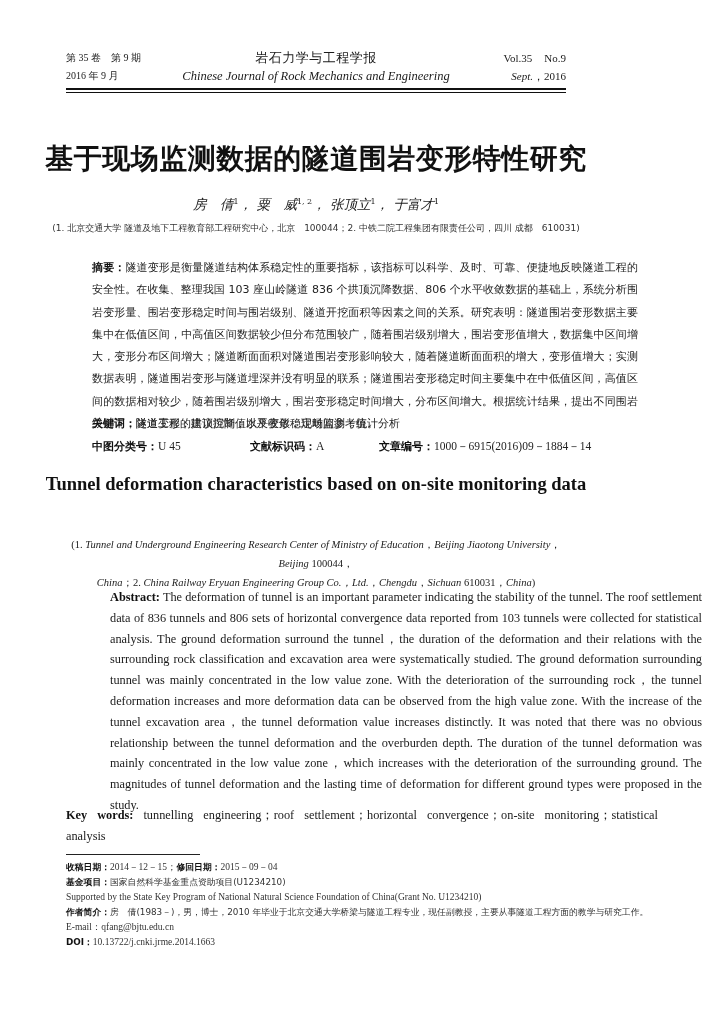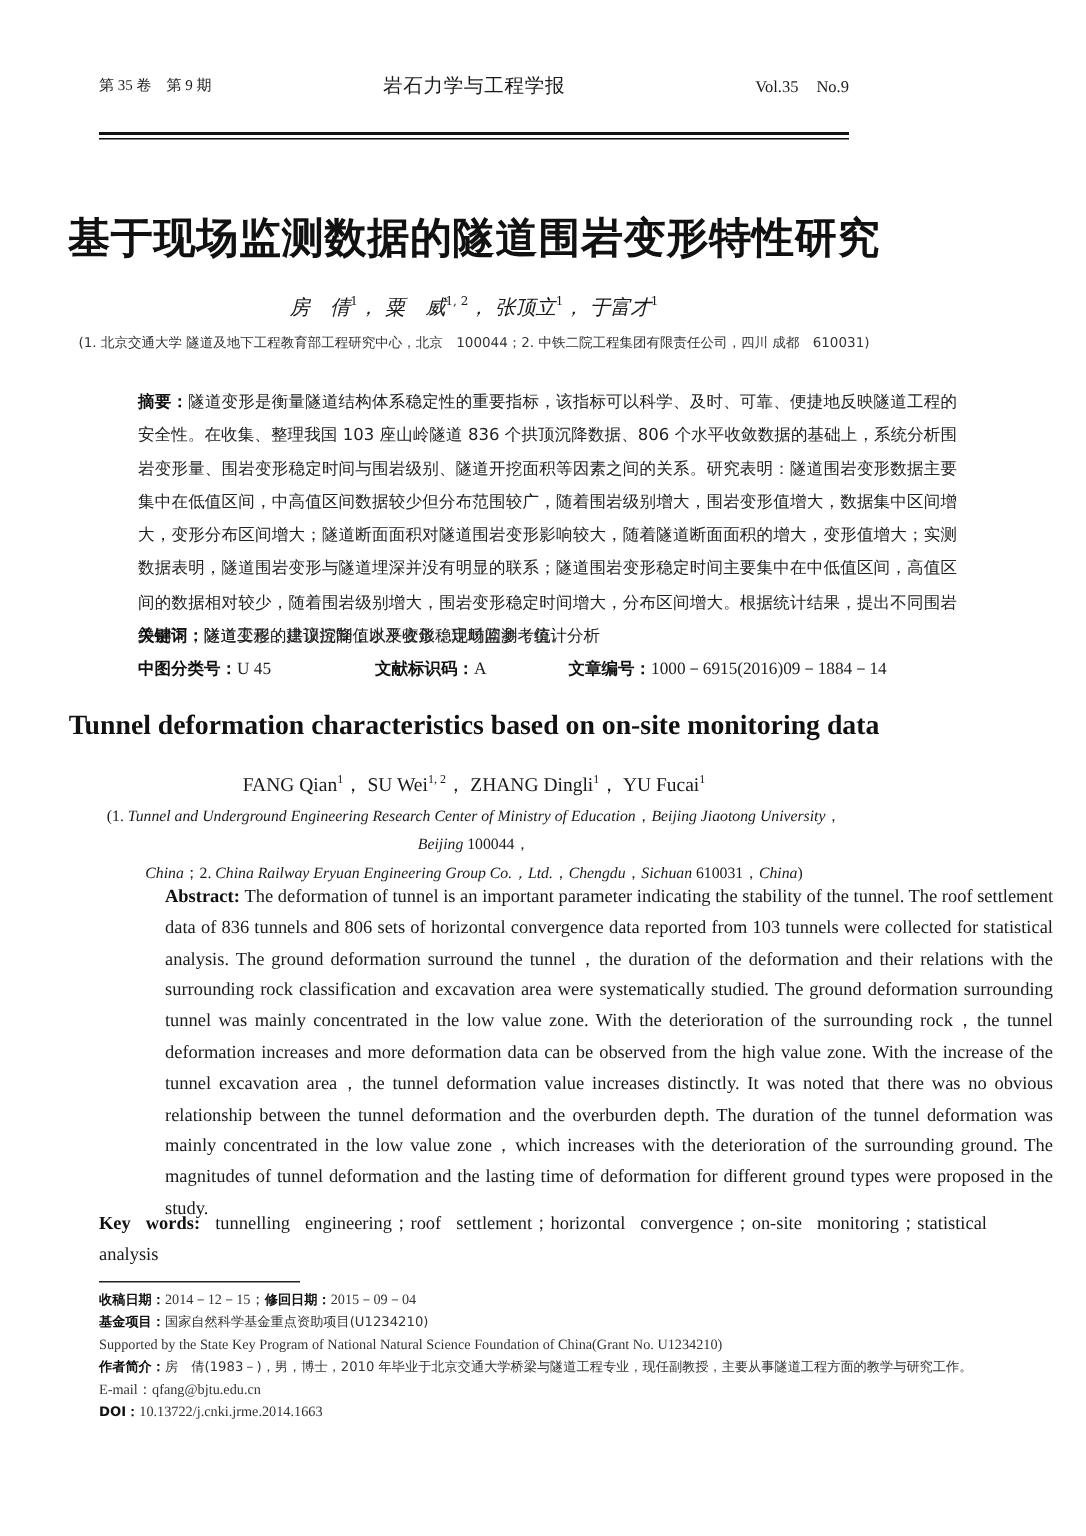--- a/index.html
+++ b/index.html
@@ -200,20 +200,25 @@
 <body>
 
 <div class="page">
 
   <div class="header">
     <div class="row row1">
       <span class="left">第 35 卷　第 9 期</span>
       <span class="center journal-cn">岩石力学与工程学报</span>
       <span class="right vol"><span style="margin-left:0">Vol.35</span><span>No.9</span></span>
     </div>
+    <div class="row row2">
+      <span class="left">2016 年 9 月</span>
+      <span class="center journal-en">Chinese Journal of Rock Mechanics and Engineering</span>
+      <span class="right date-en"><i>Sept.</i>，<span>2016</span></span>
+    </div>
   </div>
   <div class="rule-thick"></div>
   <div class="rule-thin"></div>
 
   <div class="cn-title">基于现场监测数据的隧道围岩变形特性研究</div>
 
   <div class="cn-authors">
     <span><span>房　倩</span><sup>1</sup></span>，
     <span><span>粟　威</span><sup>1, 2</sup></span>，
     <span><span>张顶立</span><sup>1</sup></span>，
@@ -231,26 +236,20 @@
   </div>
 
   <div class="cn-class">
     <span class="item" style="left:0"><span class="label-bold">中图分类号：</span><span class="val">U 45</span></span>
     <span class="item" style="left:158px"><span class="label-bold">文献标识码：</span><span class="val">A</span></span>
     <span class="item" style="left:287px"><span class="label-bold">文章编号：</span><span class="val">1000－6915(2016)09－1884－14</span></span>
   </div>
 
   <div class="en-title">Tunnel deformation characteristics based on on-site monitoring data</div>
 
-  <div class="en-authors">
-    <span><span>FANG Qian</span><sup>1</sup></span>，
-    <span><span>SU Wei</span><sup>1, 2</sup></span>，
-    <span><span>ZHANG Dingli</span><sup>1</sup></span>，
-    <span><span>YU Fucai</span><sup>1</sup></span>
-  </div>
 
   <div class="en-affil"><span>(1. </span><i>Tunnel and Underground Engineering Research Center of Ministry of Education</i><span>，</span><i>Beijing Jiaotong University</i><span>，</span><i>Beijing</i><span> 100044，</span><br><i>China</i><span>；2. </span><i>China Railway Eryuan Engineering Group Co.，Ltd.</i><span>，</span><i>Chengdu</i><span>，</span><i>Sichuan</i><span> 610031，</span><i>China</i><span>)</span></div>
 
   <div class="en-abstract">
     <b>Abstract:</b>&nbsp;<span>The deformation of tunnel is an important parameter indicating the stability of the tunnel. The roof settlement data of 836 tunnels and 806 sets of horizontal convergence data reported from 103 tunnels were collected for statistical analysis. The ground deformation surround the tunnel，the duration of the deformation and their relations with the surrounding rock classification and excavation area were systematically studied. The ground deformation surrounding tunnel was mainly concentrated in the low value zone. With the deterioration of the surrounding rock，the tunnel deformation increases and more deformation data can be observed from the high value zone. With the increase of the tunnel excavation area，the tunnel deformation value increases distinctly. It was noted that there was no obvious relationship between the tunnel deformation and the overburden depth. The duration of the tunnel deformation was mainly concentrated in the low value zone，which increases with the deterioration of the surrounding ground. The magnitudes of tunnel deformation and the lasting time of deformation for different ground types were proposed in the study.</span>
   </div>
 
   <div class="en-keywords">
     <b>Key words:</b>&nbsp;<span>tunnelling engineering；roof settlement；horizontal convergence；on-site monitoring；statistical analysis</span>
   </div>

